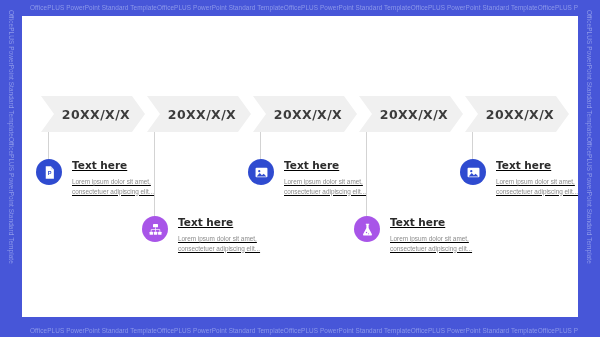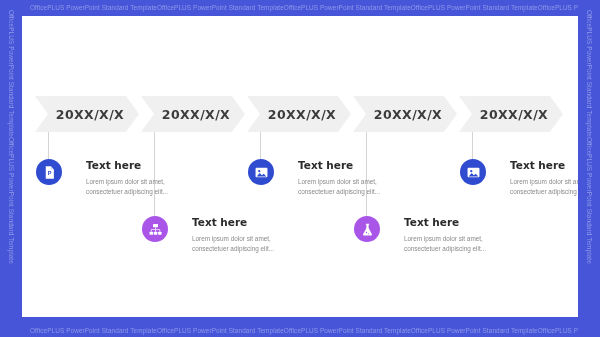--- a/index.html
+++ b/index.html
@@ -55,21 +55,21 @@
     font-size:17px;
     font-weight:bold;
     color:#3a3a3a;
     letter-spacing:1.4px;
     font-family:"DejaVu Sans","Liberation Sans",sans-serif;
   }
 
   
   .chevron-strip {
     position:absolute;
-    left:13px; top:80px;
+    left:19px; top:80px;
     width:530px; height:36px;
     display:flex;
   }
   .chevron {
     position:relative;
     flex:1 1 0;
     height:36px;
     background:#f0f0f0;
     display:flex;
     align-items:center;
@@ -110,21 +110,21 @@
     flex:0 0 26px;
     display:flex;
     align-items:center;
     justify-content:center;
     margin-top:1px;
   }
   .badge.blue   { background:#2f4bd0; }
   .badge.purple { background:#a855e8; }
   .badge svg { display:block; }
 
-  .item-text { margin-left:24px; padding-top:1px; }
+  .item-text { margin-left:10px; padding-top:1px;text-decoration:underline; }
   .item-title {
     font-size:10.5px;
     font-weight:bold;
     color:#2b2b2b;
     line-height:13px;
     font-family:"DejaVu Sans","Liberation Sans",sans-serif;
   }
   .item-body {
     margin-top:5px;
     font-size:6.4px;

